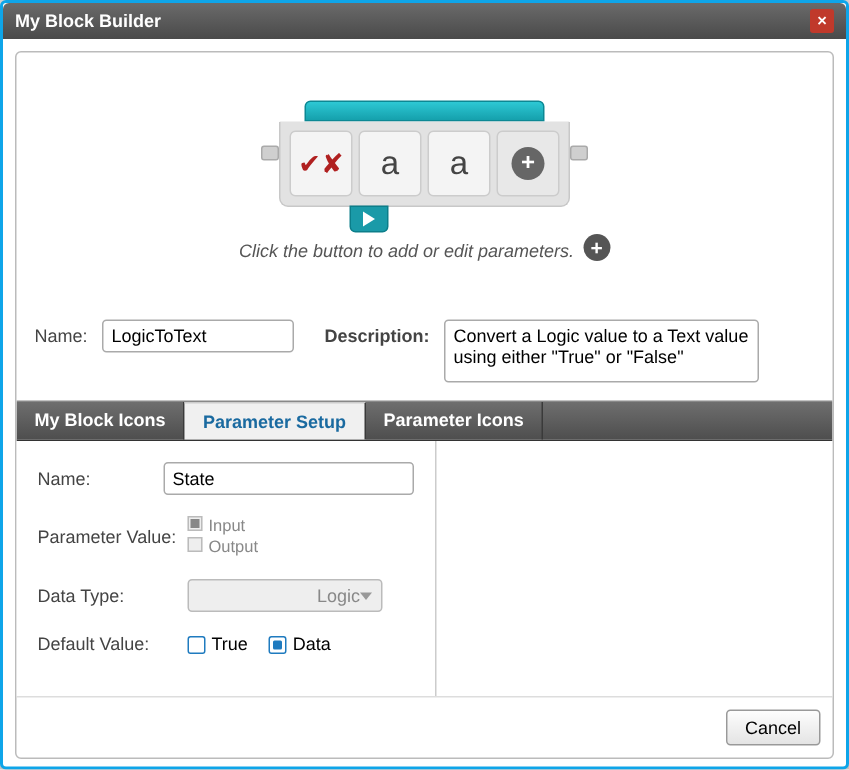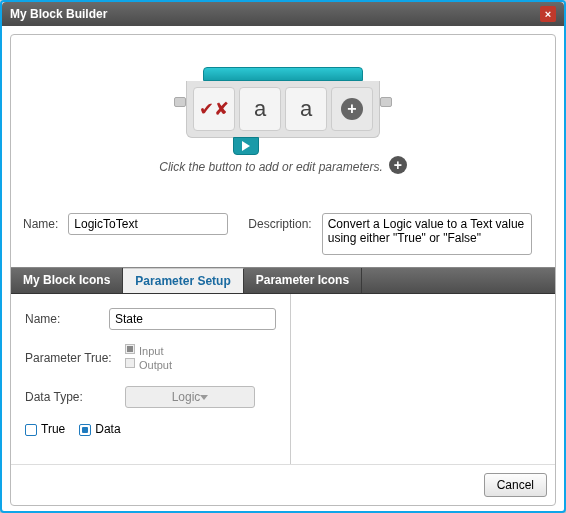--- a/index.html
+++ b/index.html
@@ -160,21 +160,21 @@
     color:#444;
     padding-top:4px;
   }
   .text-input {
     border:1px solid #aaa;
     border-radius:3px;
     padding:3px 5px;
     font-size:12px;
     height:22px;
   }
-  .name-input { width:160px; }
+  .name-input { width:128px; }
   .desc-input {
     border:1px solid #aaa;
     border-radius:3px;
     padding:3px 5px;
     font-size:12px;
     width:210px;
     height:42px;
     resize:none;
     font-family: Arial, Helvetica, sans-serif;
   }
@@ -230,21 +230,21 @@
     content:"";display:block;width:6px;height:6px;background:#888;margin:1px;
   }
   .select-box {
     width:130px;
     height:22px;
     border:1px solid #bbb;
     border-radius:3px;
     background:#eee;
     color:#888;
     padding:2px 6px;
-    display:flex;align-items:center;justify-content:center;
+    display:flex;align-items:center;justify-content:flex-end;
     font-size:12px;
   }
   .select-arrow {
     width:0;height:0;border-left:4px solid transparent;border-right:4px solid transparent;border-top:5px solid #999;
   }
   .tf-group { display:flex; gap:14px; align-items:center; }
   .cb-box {
     width:12px;height:12px;border:1px solid #1f7bbf;border-radius:2px;display:inline-flex;align-items:center;justify-content:center;margin-right:4px;vertical-align:middle;
   }
   .cb-box.checked::after{
@@ -300,40 +300,40 @@
         </div>
         <div class="hint-row">
           <span>Click the button to add or edit parameters.</span>
           <div class="plus-hint">+</div>
         </div>
       </div>
 
       <div class="fields-row">
         <label>Name:</label>
         <input class="text-input name-input" value="LogicToText" style="">
-        <label style="margin-left:10px;">Description:</label>
+        <label style="margin-left:10px;font-weight:bold;">Description:</label>
         <textarea class="desc-input" style="">Convert a Logic value to a Text value using either "True" or "False"</textarea>
       </div>
 
       <div class="tab-strip">
         <div class="tab">My Block Icons</div>
         <div class="tab active">Parameter Setup</div>
         <div class="tab">Parameter Icons</div>
       </div>
 
       <div class="param-body">
         <div class="param-left">
 
           <div class="form-row">
             <div class="lbl">Name:</div>
             <input class="text-input param-name-input" value="State" style="">
           </div>
 
           <div class="form-row">
-            <div class="lbl">Parameter True:</div>
+            <div class="lbl">Parameter Value:</div>
             <div class="io-group">
               <div>
                   <span class="fake-cb filled"></span>
                   <span>Input</span>
                 </div>
               <div>
                   <span class="fake-cb"></span>
                   <span>Output</span>
                 </div>
             </div>
@@ -341,20 +341,21 @@
 
           <div class="form-row">
             <div class="lbl">Data Type:</div>
             <div class="select-box">
               <span>Logic</span>
               <span class="select-arrow"></span>
             </div>
           </div>
 
           <div class="form-row">
+            <div class="lbl">Default Value:</div>
             <div class="tf-group">
               <span><span class="cb-box"></span><span>True</span></span>
               <span><span class="cb-box checked"></span><span>Data</span></span>
             </div>
           </div>
 
         </div>
         <div style="flex:1"></div>
       </div>
 

